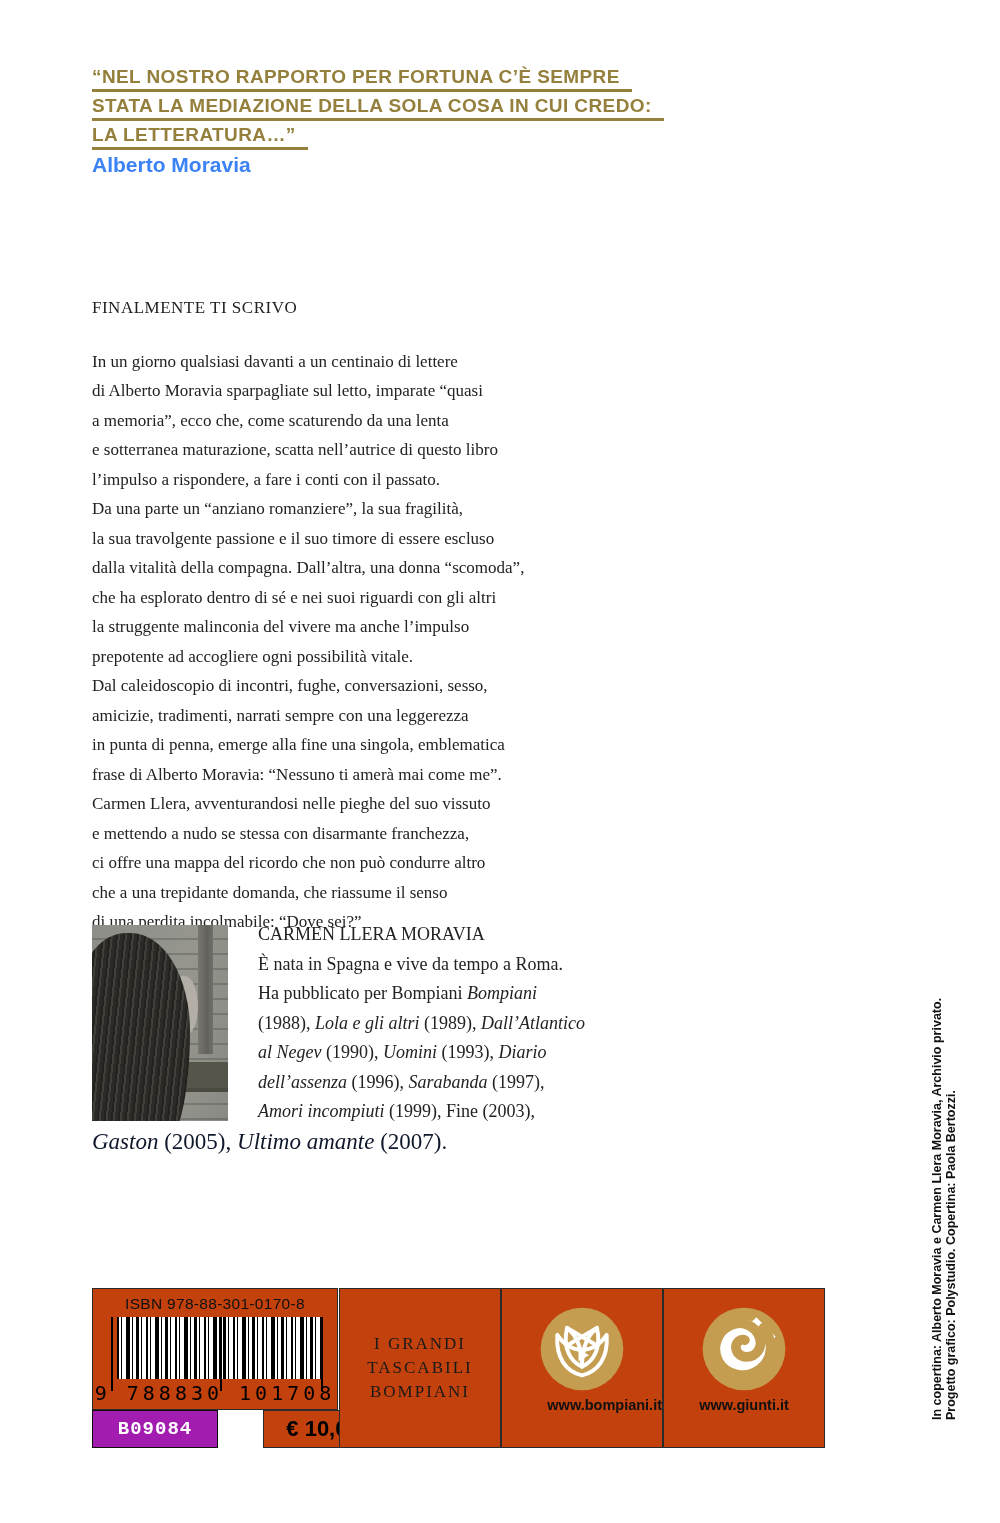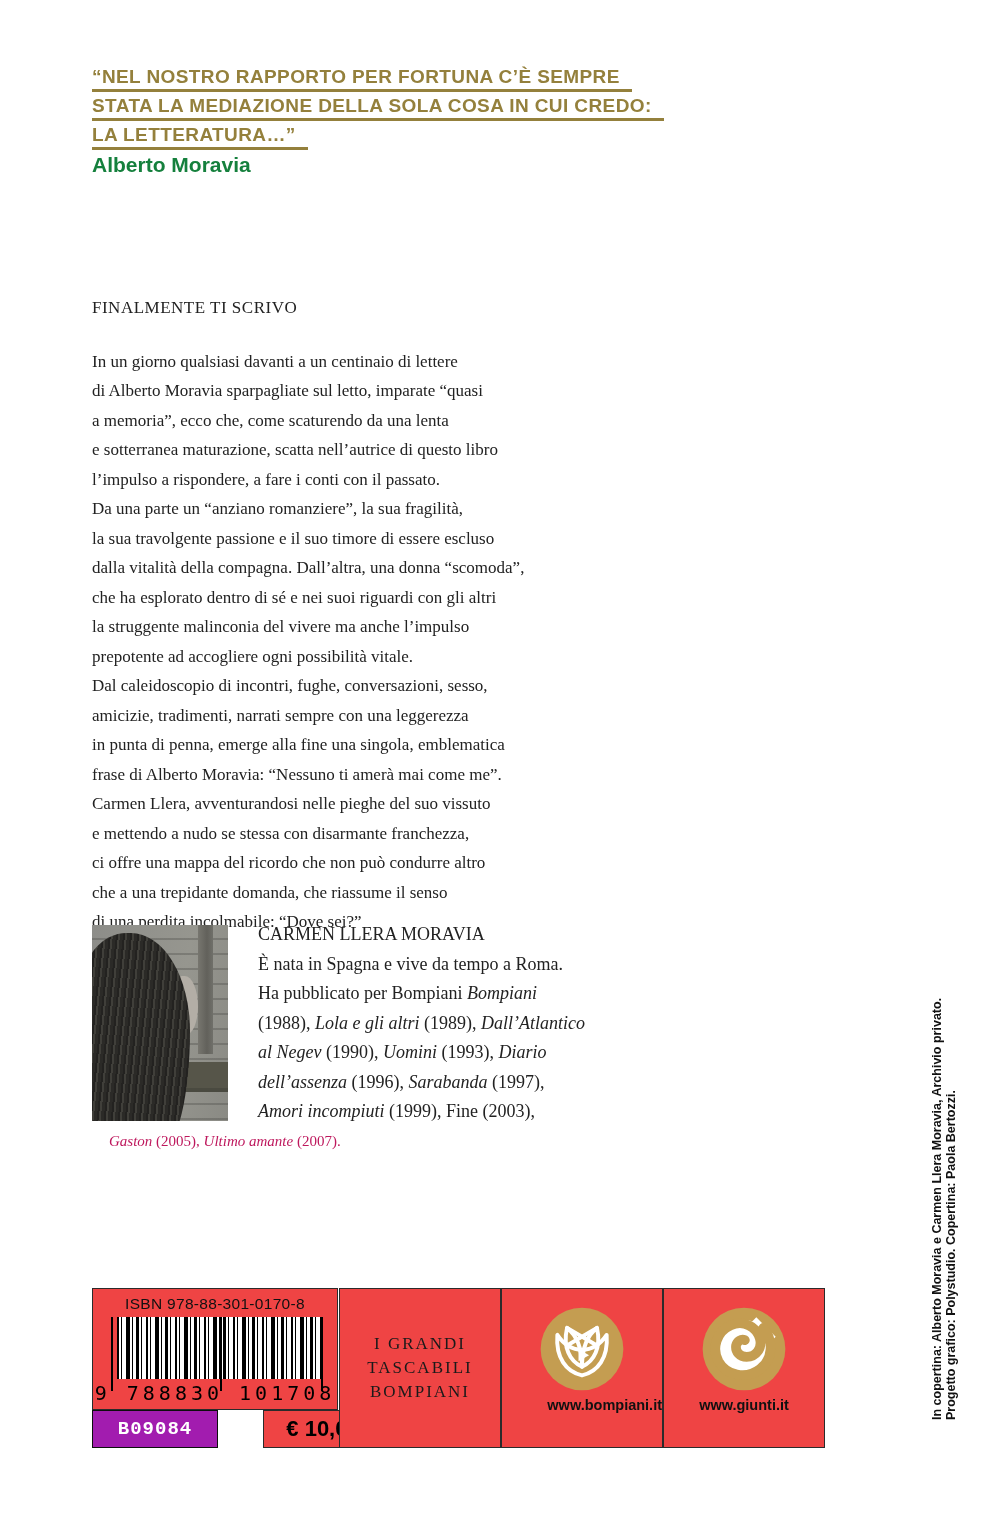--- a/index.html
+++ b/index.html
@@ -7,21 +7,21 @@
          font-family:"Liberation Serif", serif;color:#1c1c1c;}
 
   
   #quote{position:absolute;left:92px;top:62px;
          font-family:"Liberation Sans", sans-serif;font-weight:bold;
          font-size:19px;letter-spacing:.4px;line-height:29px;}
   #quote .qline{height:29px;}
   #quote .qline span{border-bottom:3px solid #94803C;padding:0 12px 2px 0;color:#94803C;}
   #quote-author{position:absolute;left:92px;top:153px;
          font-family:"Liberation Sans", sans-serif;font-weight:bold;
-         font-size:21px;color:#15803d;}
+         font-size:21px;color:#3b82f6;}
 
   
   #synopsis{position:absolute;left:92px;top:293px;width:740px;
             font-size:17px;line-height:29.5px;color:#222;}
   #synopsis .syn-title{letter-spacing:.5px;}
   #synopsis .syn-text{white-space:pre-line;margin-top:24px;}
 
   
   #photo{position:absolute;left:92px;top:925px;width:136px;height:196px;overflow:hidden;
          background:linear-gradient(100deg,#8d8d89 0%,#96968f 60%,#8a8a84 100%);}
@@ -32,24 +32,24 @@
   #photo .ledge{position:absolute;left:55%;top:70%;width:45%;height:13%;background:#565549;
          box-shadow:0 4px 0 #4a4a40;}
   #photo .face{position:absolute;left:62%;top:26%;width:16%;height:30%;background:#b3aea6;
          border-radius:30% 70% 65% 35% / 45% 60% 55% 40%;}
   #photo .hair{position:absolute;left:-8%;top:4%;width:80%;height:110%;
          background:repeating-linear-gradient(96deg,#232220 0 2px,#403f3a 2px 4px,#2b2a27 4px 7px);
          border-radius:48% 62% 30% 42% / 30% 52% 62% 38%;}
   #bio-right{position:absolute;left:258px;top:920px;width:520px;
              font-size:18px;line-height:29.5px;color:#222;}
   #bio-right .bio-line,#bio-below{white-space:nowrap;}
-  #bio-below{position:absolute;left:109px;top:1127px;font-size:15px;line-height:29.5px;color:#be185d;}
+  #bio-below{position:absolute;left:92px;top:1127px;font-size:23px;line-height:29.5px;color:#0f172a;}
 
   
-  .fbox{position:absolute;border:1.5px solid #2b2b2b;background:#ef4444;box-sizing:border-box;}
+  .fbox{position:absolute;border:1.5px solid #2b2b2b;background:#c2410c;box-sizing:border-box;}
   #barcode-box{left:92px;top:1288px;width:246px;height:122px;text-align:center;}
   #isbn-label{font-family:"Liberation Sans", sans-serif;font-size:15.5px;color:#111;
               margin-top:6px;letter-spacing:.3px;}
   #bars{position:relative;margin:4px 14px 0 24px;height:62px;
         background:repeating-linear-gradient(90deg,
           #000 0 2px,#fff 2px 4px,#000 4px 5px,#fff 5px 9px,#000 9px 13px,#fff 13px 15px,
           #000 15px 16px,#fff 16px 19px,#000 19px 22px,#fff 22px 24px,#000 24px 25px,#fff 25px 29px);}
   .guard{position:absolute;top:0;width:2px;height:74px;background:#000;}
   #barcode-digits{font-family:"DejaVu Sans Mono", monospace;font-size:20px;color:#000;
                   letter-spacing:4px;margin-top:2px;}

